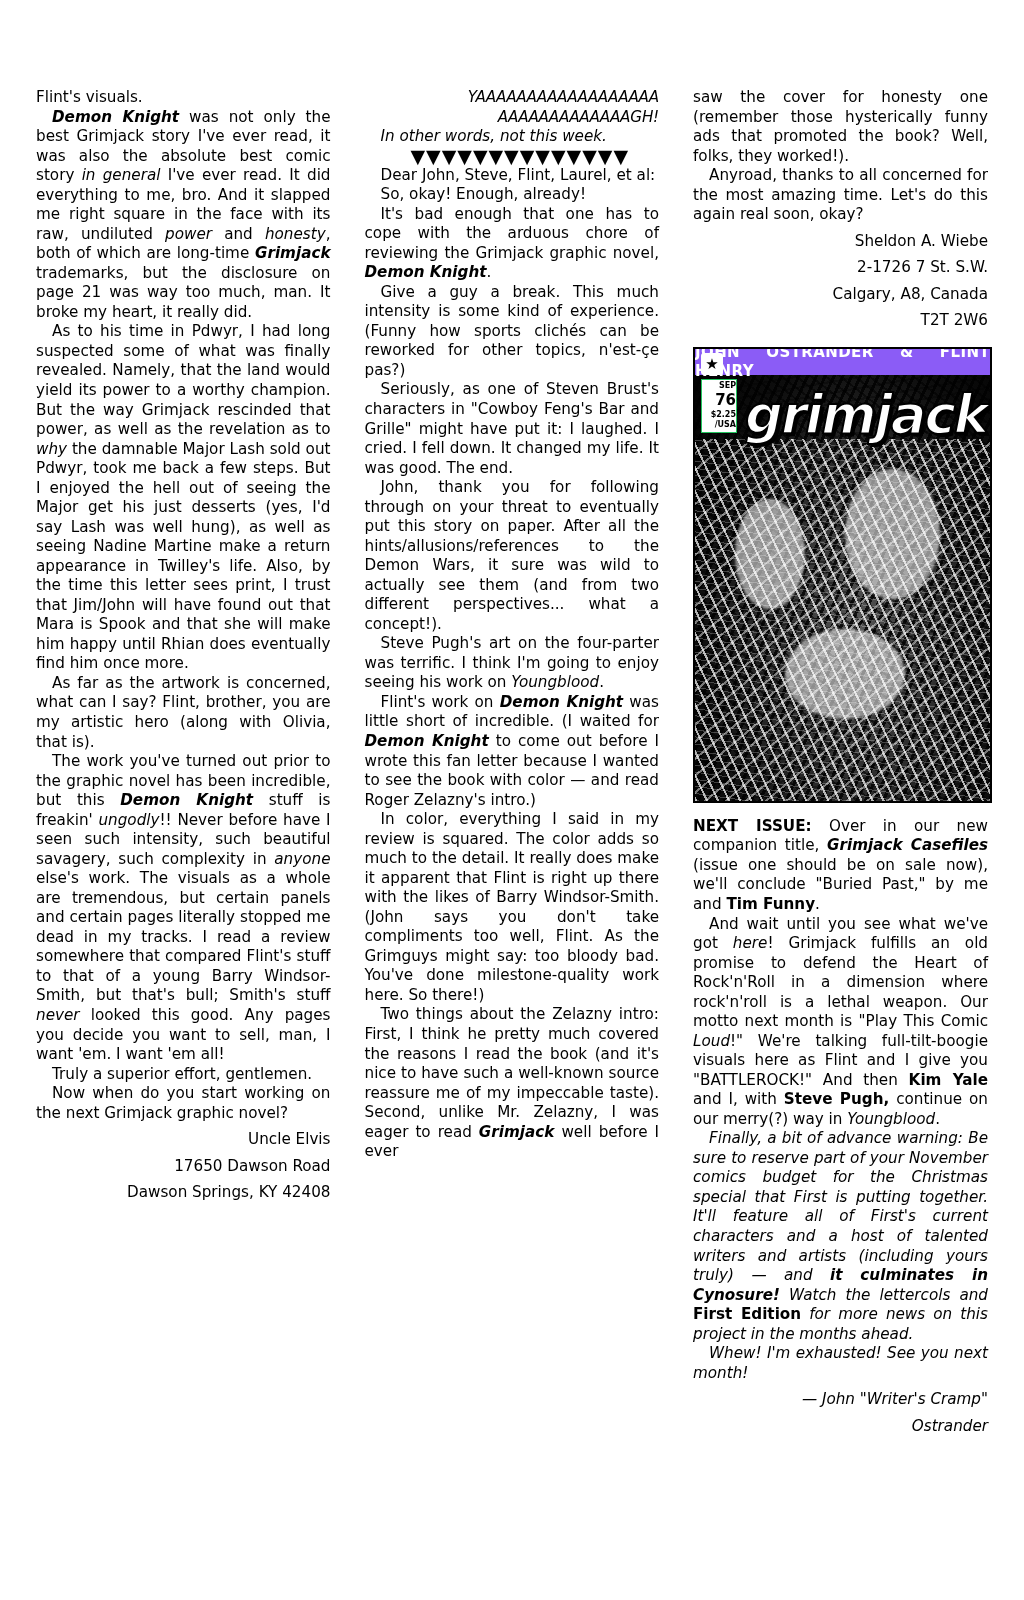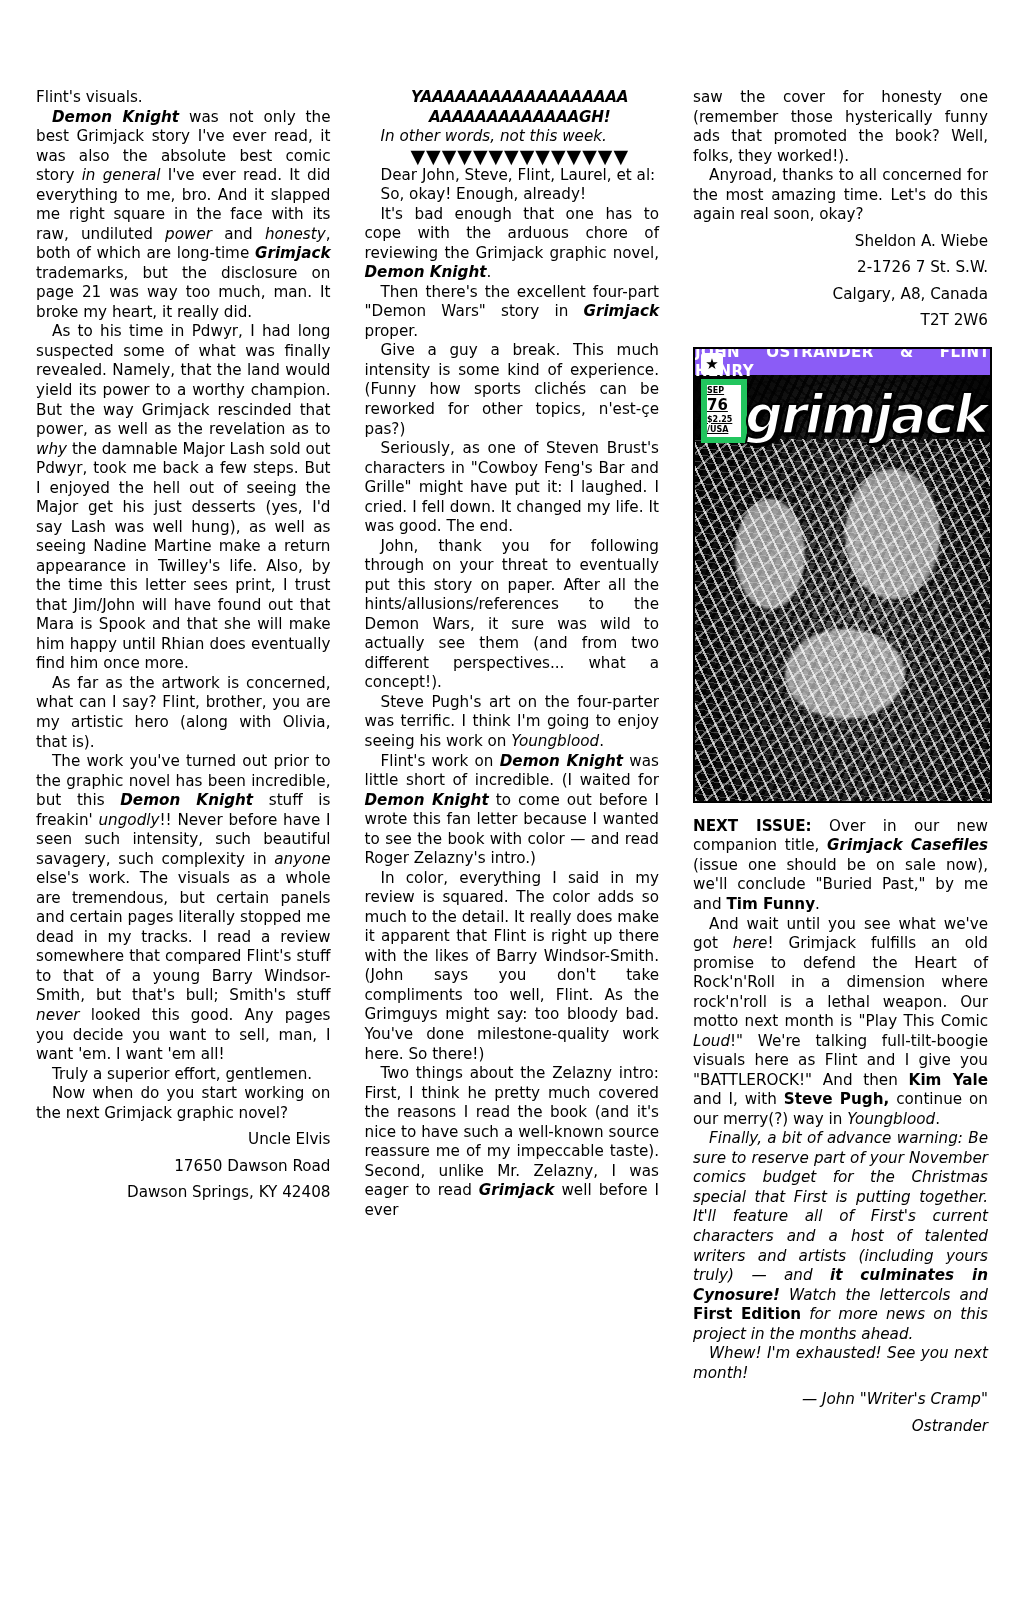--- a/index.html
+++ b/index.html
@@ -49,25 +49,24 @@
     text-align: right;
     text-indent: 0;
     margin-top: 7px;
   }
   i, em { }
   b, strong { font-weight: bold; }
   .bi { font-weight: bold; font-style: italic; }
 
   .shout {
     font-style: italic;
-    text-align: center;
+    text-align: right;
     text-indent: 0;
     margin: 0;
     letter-spacing: -0.2px;
-    font-weight: bold;
   }
   .shout-sub {
     font-style: italic;
     text-indent: 0;
     text-align: left;
     margin: 0 0 14px 16px;
   }
   .triangles {
     text-align: center;
     font-size: 19px;
@@ -121,27 +120,26 @@
     color: #000;
     font-size: 15px;
     line-height: 22px;
     text-align: center;
   }
   .cover-issue {
     position: absolute;
     left: 6px; top: 30px;
     width: 34px;
     background: #fff;
-    border: 6px solid #22c55e;
-    text-align: left;
+    border: 1px solid #22c55e;
+    text-align: right;
     font-size: 8px;
     line-height: 1.25;
     padding: 1px 0 2px 0;
     font-weight: bold;
-    text-decoration: underline;
   }
   .cover-issue .num { font-size: 15px; display: block; }
   .logo {
     position: absolute;
     left: 50px;
     top: 34px;
     right: 8px;
     height: 64px;
     color: #fff;
     -webkit-text-stroke: 2px #000;
@@ -190,21 +188,20 @@
     </div>
 
     <div class="col">
       <p class="shout"><span>YAAAAAAAAAAAAAAAAAA</span></p>
       <p class="shout"><span>AAAAAAAAAAAAAGH!</span></p>
       <p class="shout-sub"><span>In other words, not this week.</span></p>
       <p class="triangles"><span>▼▼▼▼▼▼▼▼▼▼▼▼▼▼</span></p>
       <p class="salutation"><span>Dear John, Steve, Flint, Laurel, et al:</span></p>
       <p><span>So, okay! Enough, already!</span></p>
       <p><span>It's bad enough that one has to cope with the arduous chore of reviewing the Grimjack graphic novel, </span><span class="bi">Demon Knight</span><span>.</span></p>
-      <p><span>Then there's the excellent four-part "Demon Wars" story in </span><span class="bi">Grimjack</span><span> proper.</span></p>
       <p><span>Give a guy a break. This much intensity is some kind of experience. (Funny how sports clichés can be reworked for other topics, n'est-çe pas?)</span></p>
       <p><span>Seriously, as one of Steven Brust's characters in "Cowboy Feng's Bar and Grille" might have put it: I laughed. I cried. I fell down. It changed my life. It was good. The end.</span></p>
       <p><span>John, thank you for following through on your threat to eventually put this story on paper. After all the hints/allusions/references to the Demon Wars, it sure was wild to actually see them (and from two different perspectives... what a concept!).</span></p>
       <p><span>Steve Pugh's art on the four-parter was terrific. I think I'm going to enjoy seeing his work on </span><i>Youngblood</i><span>.</span></p>
       <p><span>Flint's work on </span><span class="bi">Demon Knight</span><span> was little short of incredible. (I waited for </span><span class="bi">Demon Knight</span><span> to come out before I wrote this fan letter because I wanted to see the book with color — and read Roger Zelazny's intro.)</span></p>
       <p><span>In color, everything I said in my review is squared. The color adds so much to the detail. It really does make it apparent that Flint is right up there with the likes of Barry Windsor-Smith. (John says you don't take compliments too well, Flint. As the Grimguys might say: too bloody bad. You've done milestone-quality work here. So there!)</span></p>
       <p><span>Two things about the Zelazny intro: First, I think he pretty much covered the reasons I read the book (and it's nice to have such a well-known source reassure me of my impeccable taste). Second, unlike Mr. Zelazny, I was eager to read </span><span class="bi">Grimjack</span><span> well before I ever</span></p>
     </div>
 
     <div class="col">

